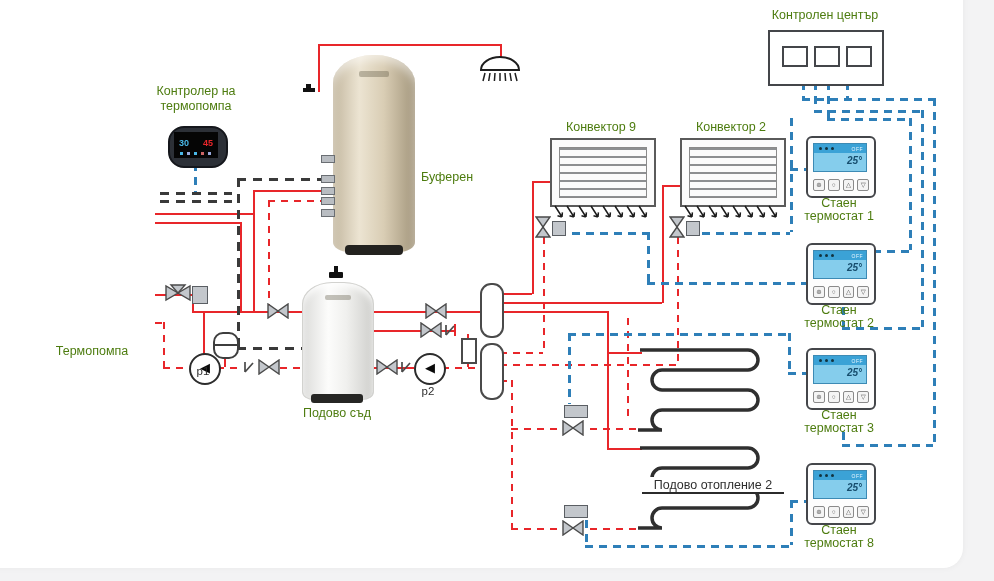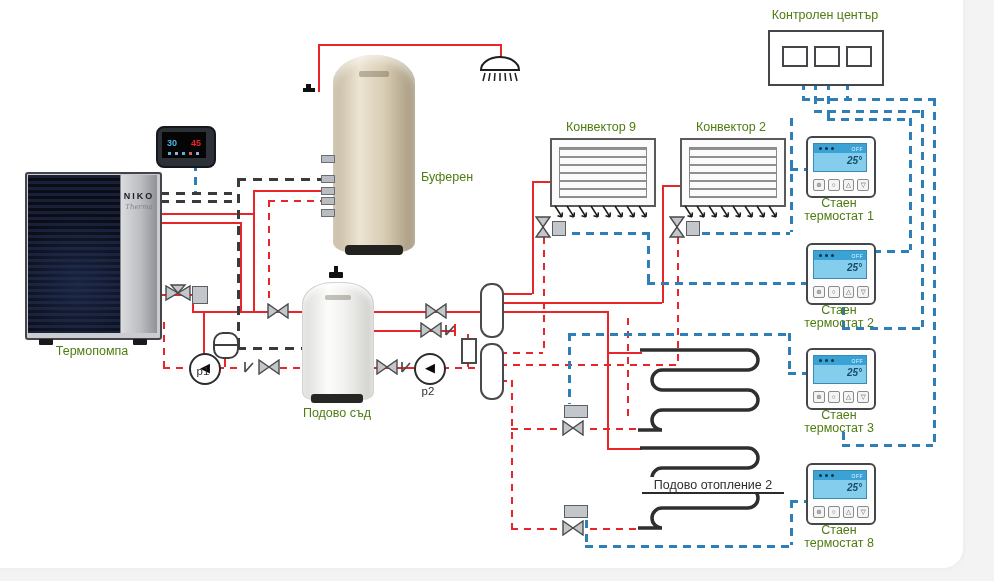--- a/index.html
+++ b/index.html
@@ -46,21 +46,21 @@
   .tstat-strip{position:absolute;left:0;top:0;width:100%;height:9px;background:#3ba2d6;}
   .tstat-dot{position:absolute;top:3px;width:3px;height:3px;background:#13333f;border-radius:50%;}
   .tstat-off{position:absolute;right:3px;top:2px;font-size:5px;color:#e8f6ff;letter-spacing:0.5px;}
   .tstat-temp{position:absolute;right:4px;top:11px;font-size:10px;font-weight:bold;font-style:italic;color:#174e6e;}
   .tstat-btns{position:absolute;left:5px;bottom:5px;width:56px;display:flex;gap:3px;}
   .tstat-btn{width:11px;height:10px;border:1px solid #8a8a8a;border-radius:2px;font-size:6.5px;line-height:10px;text-align:center;color:#555;background:#f4f4f4;}
   
   .cc{left:768px;top:30px;width:112px;height:52px;border:2px solid #44464a;background:#fff;}
   .cc-sq{position:absolute;top:14px;width:22px;height:17px;border:2px solid #44464a;}
   
-  .ctrl{left:156px;top:126px;width:56px;height:38px;background:#2c3037;border:2px solid #15171c;border-radius:8px;}
+  .ctrl{left:168px;top:126px;width:56px;height:38px;background:#2c3037;border:2px solid #15171c;border-radius:16px;}
   .ctrl-screen{position:absolute;left:4px;top:4px;width:44px;height:26px;background:#050505;}
   .ctrl-t1{position:absolute;left:5px;top:6px;font-size:9px;font-weight:bold;color:#49b8e8;}
   .ctrl-t2{position:absolute;right:5px;top:6px;font-size:9px;font-weight:bold;color:#e8262a;}
   .ctrl-icons{position:absolute;left:6px;bottom:3px;width:3px;height:3px;background:#49b8e8;
      box-shadow:7px 0 0 #9ad,14px 0 0 #49b8e8,21px 0 0 #c66,28px 0 0 #9ad;}
   
   .pump{position:absolute;width:28px;height:28px;border:2.5px solid #2c2c2c;border-radius:50%;background:#fff;
      text-align:center;line-height:26px;font-size:13px;color:#0a0a0a;}
   .capsule{position:absolute;width:20px;border:2.5px solid #4a4a4a;border-radius:11px;background:#fff;}
   .bypass{position:absolute;left:461px;top:338px;width:12px;height:22px;border:2.5px solid #4a4a4a;background:#fff;}
@@ -156,31 +156,26 @@
       <div class="ln v b" style="left: 568px; top: 333px; height: 71px;"></div>
       <div class="ln h b" style="left: 568px; top: 333px; width: 220px;"></div>
       <div class="ln v b" style="left: 788px; top: 333px; height: 39px;"></div>
       <div class="ln h b" style="left: 788px; top: 372px; width: 20px;"></div>
       <div class="ln h b" style="left: 790px; top: 500px; width: 18px;"></div>
       <div class="ln v b" style="left: 790px; top: 500px; height: 45px;"></div>
       <div class="ln h b" style="left: 585px; top: 545px; width: 205px;"></div>
       <div class="ln v b" style="left: 585px; top: 520px; height: 25px;"></div>
     </div>
 
-  <div class="abs hp">
-    <div class="hp-front"></div>
-    <div class="hp-side">
-      <div class="hp-brand">NIKO</div>
-      <div class="hp-brand-sub">Therma</div>
-    </div>
-    <div class="hp-foot" style="left:12px;"></div>
-    <div class="hp-foot" style="left:106px;"></div>
-  </div>
   <div class="lbl" style="left:25px;top:344px;width:134px;">Термопомпа</div>
 
+  <div class="lbl" style="left:136px;top:84px;width:120px;">
+    <span>Контролер на</span><br>
+    <span>термопомпа</span>
+  </div>
   <div class="abs ctrl">
     <div class="ctrl-screen">
       <div class="ctrl-t1">30</div>
       <div class="ctrl-t2">45</div>
       <div class="ctrl-icons"></div>
     </div>
   </div>
 
   <div class="abs boiler">
     <div class="brandchip" style="left:26px;top:16px;width:30px;height:6px;"></div>

